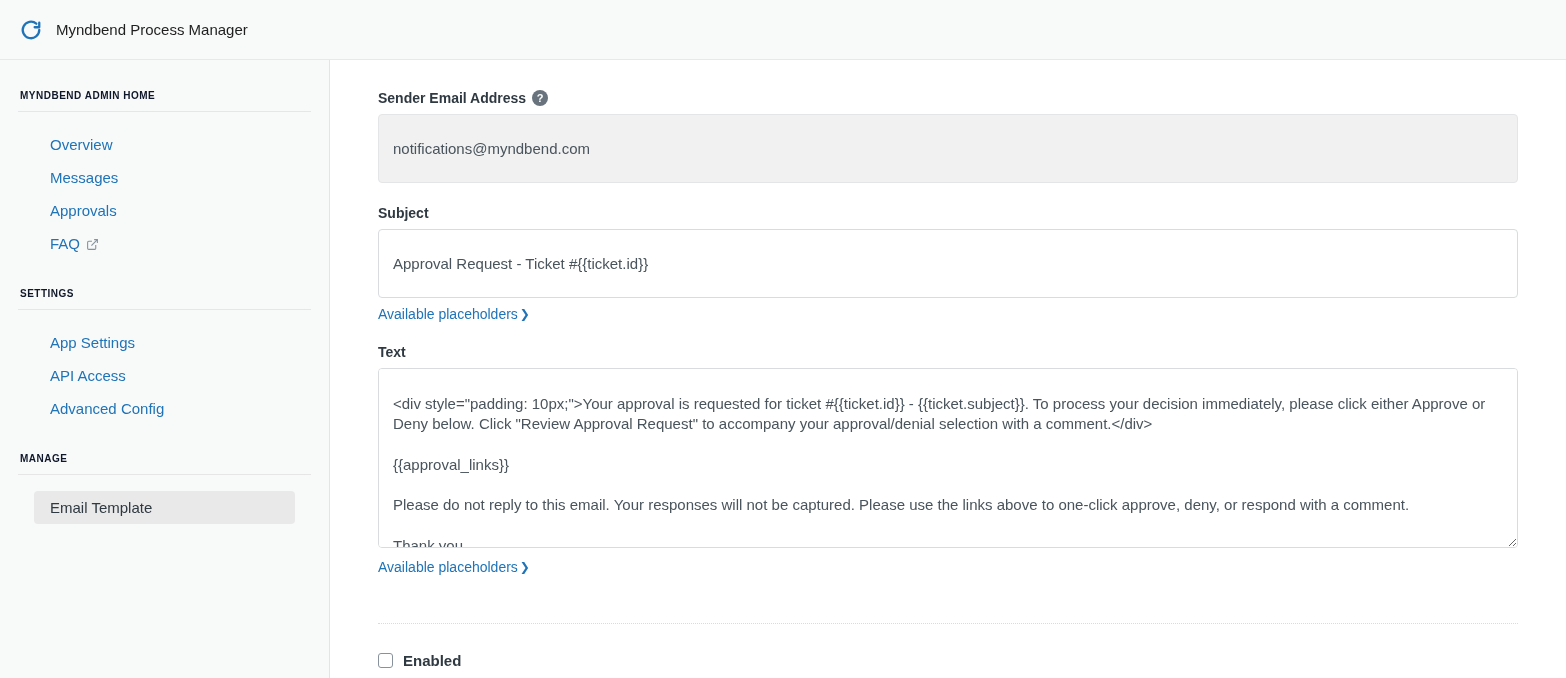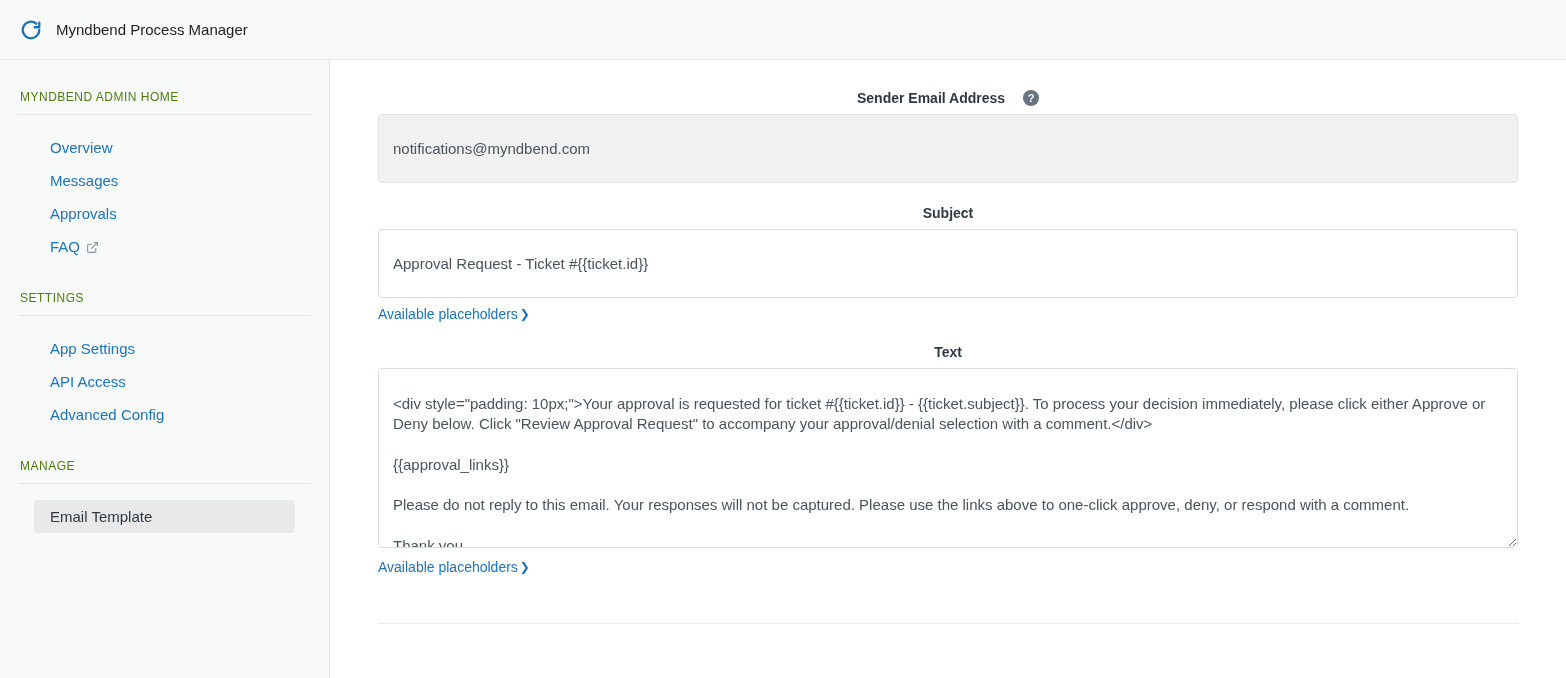--- a/index.html
+++ b/index.html
@@ -33,24 +33,24 @@
     display: flex;
     min-height: calc(100vh - 60px);
   }
   .sidebar {
     width: 330px;
     padding: 30px 18px 30px 18px;
     border-right: 1px solid #e4e4e4;
     background: #f8f9f9;
   }
   .side-heading {
-    font-size: 12px;
-    font-weight: 400;
+    font-size: 10px;
+    font-weight: 700;
     letter-spacing: .5px;
-    color: #4d7c0f;
+    color: #0f172a;
     text-transform: uppercase;
     margin: 0 0 6px 2px;
   }
   .side-heading.mt { margin-top: 28px; }
   .side-divider {
     border: none;
     border-top: 1px solid #e6e6e6;
     margin: 10px 0 8px 0;
   }
   .side-list { padding-left: 0; margin: 16px; }
@@ -87,23 +87,22 @@
     color: #2f3941;
     flex-shrink: 0;
   }
   .section-body { flex: 1; }
   .field-label {
     font-weight: 700;
     font-size: 14px;
     color: #2f3941;
     display: flex;
     align-items: center;
-    gap: 18px;
+    gap: 6px;
     margin-bottom: 8px;
-    justify-content: center;
   }
   .field-label.mt { margin-top: 22px; }
   .help-icon {
     width: 16px; height: 16px;
     background: #68737d;
     color: #fff;
     border-radius: 50%;
     display: inline-flex;
     align-items: center; justify-content: center;
     font-size: 11px;
@@ -246,16 +245,22 @@
 Thank you</textarea>
         <div class="link-row">
           <span>Available placeholders</span>
           <span class="chev">❯</span>
         </div>
 
       </div>
     </div>
 
     <div class="section">
+      <div class="section-body">
+        <label class="checkbox-row">
+          <span class="checkbox"></span>
+          <span>Enabled</span>
+        </label>
+      </div>
     </div>
 
   </main>
 </div>
 
 </body></html>

